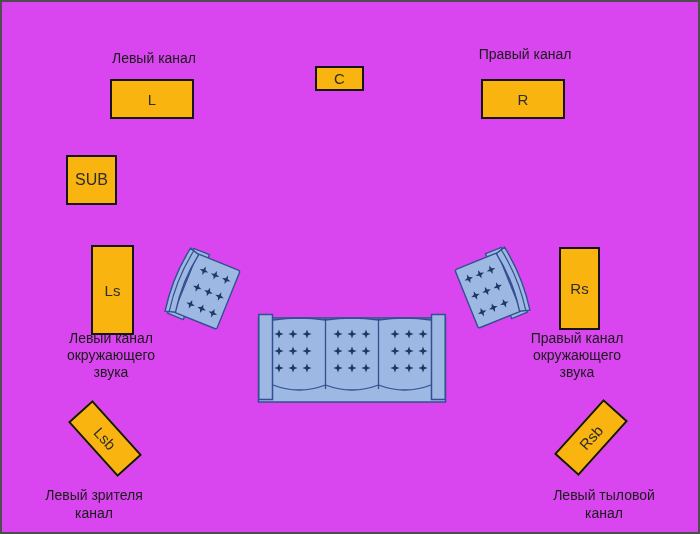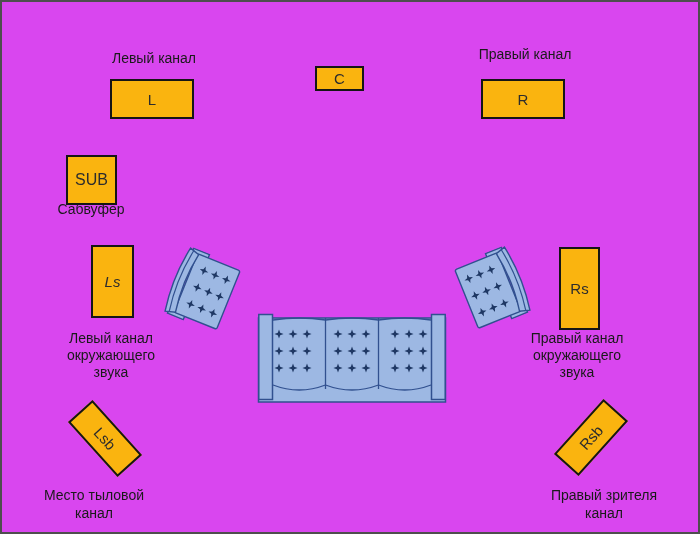--- a/index.html
+++ b/index.html
@@ -53,54 +53,53 @@
           <use href="#star4" x="24"></use>
         </g>
     </defs>
   </svg>
 
   <div class="cap" style="left:91px;top:48px;width:122px;">Левый канал</div>
 
 
   <div class="cap" style="left:461px;top:44px;width:124px;">Правый канал</div>
 
-  <div class="cap" style="left:39px;top:199px;width:100px;">Сабвуфер</div>
 
   <div class="cap" style="left:44px;top:328px;width:130px;">
     <div>Левый канал</div>
     <div>окружающего</div>
     <div>звука</div>
   </div>
 
   <div class="cap" style="left:510px;top:328px;width:130px;">
     <div>Правый канал</div>
     <div>окружающего</div>
     <div>звука</div>
   </div>
 
   <div class="cap" style="left:27px;top:484px;width:130px;line-height:18px;">
-    <div>Место тыловой</div>
+    <div>Левый зрителя</div>
     <div>канал</div>
   </div>
 
   <div class="cap" style="left:537px;top:484px;width:130px;line-height:18px;">
-    <div>Правый зрителя</div>
+    <div>Левый тыловой</div>
     <div>канал</div>
   </div>
 
 
   <div class="spk" style="left:108px;top:77px;width:84px;height:40px;">L</div>
 
   <div class="spk" style="left:313px;top:64px;width:49px;height:25px;">C</div>
 
   <div class="spk" style="left:479px;top:77px;width:84px;height:40px;">R</div>
 
   <div class="spk" style="left:64px;top:137px;width:51px;height:50px;font-size:16px;margin-top:16px;">SUB</div>
 
-  <div class="spk" style="left:89px;top:243px;width:43px;height:73px;font-style:italic;">Ls</div>
+  <div class="spk" style="left:89px;top:243px;width:43px;height:90px;">Ls</div>
 
   <div class="spk" style="left:557px;top:245px;width:41px;height:83px;">Rs</div>
 
   <div class="spk" style="left:66px;top:420px;width:74px;height:33px;transform:rotate(48deg);">Lsb</div>
 
   <div class="spk" style="left:552px;top:419px;width:74px;height:33px;transform:rotate(-48deg);">Rsb</div>
 
   <svg class="furn" style="left:255px;top:311px;" width="190" height="92" viewBox="0 0 190 92">
     <g fill="#9DB8E3" stroke="#31508F" stroke-width="1.5">
       <rect x="1.5" y="5" width="187" height="84"></rect>

